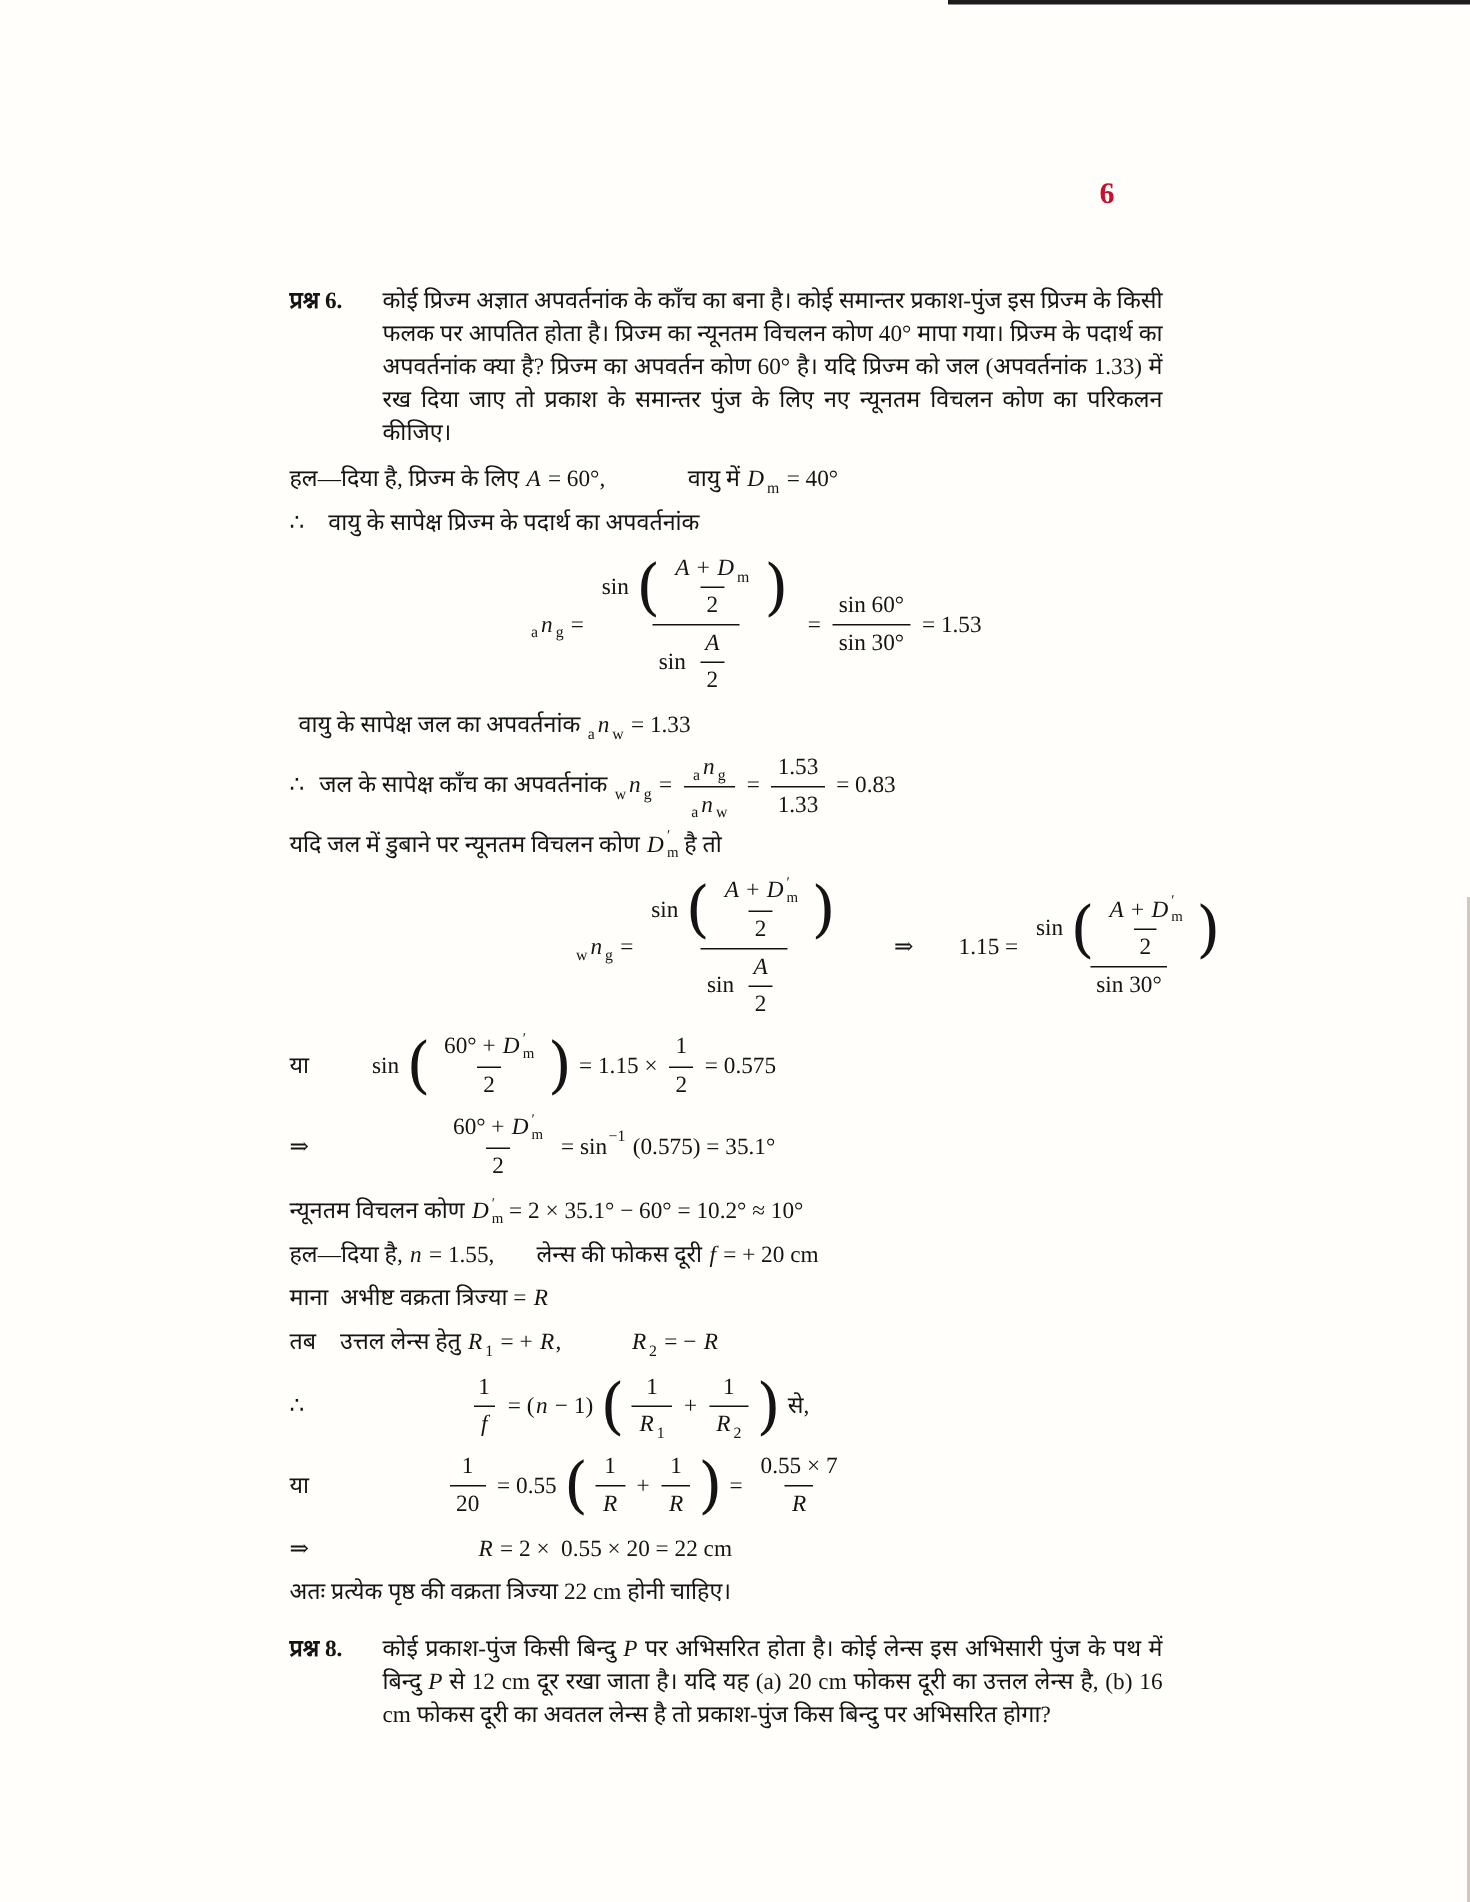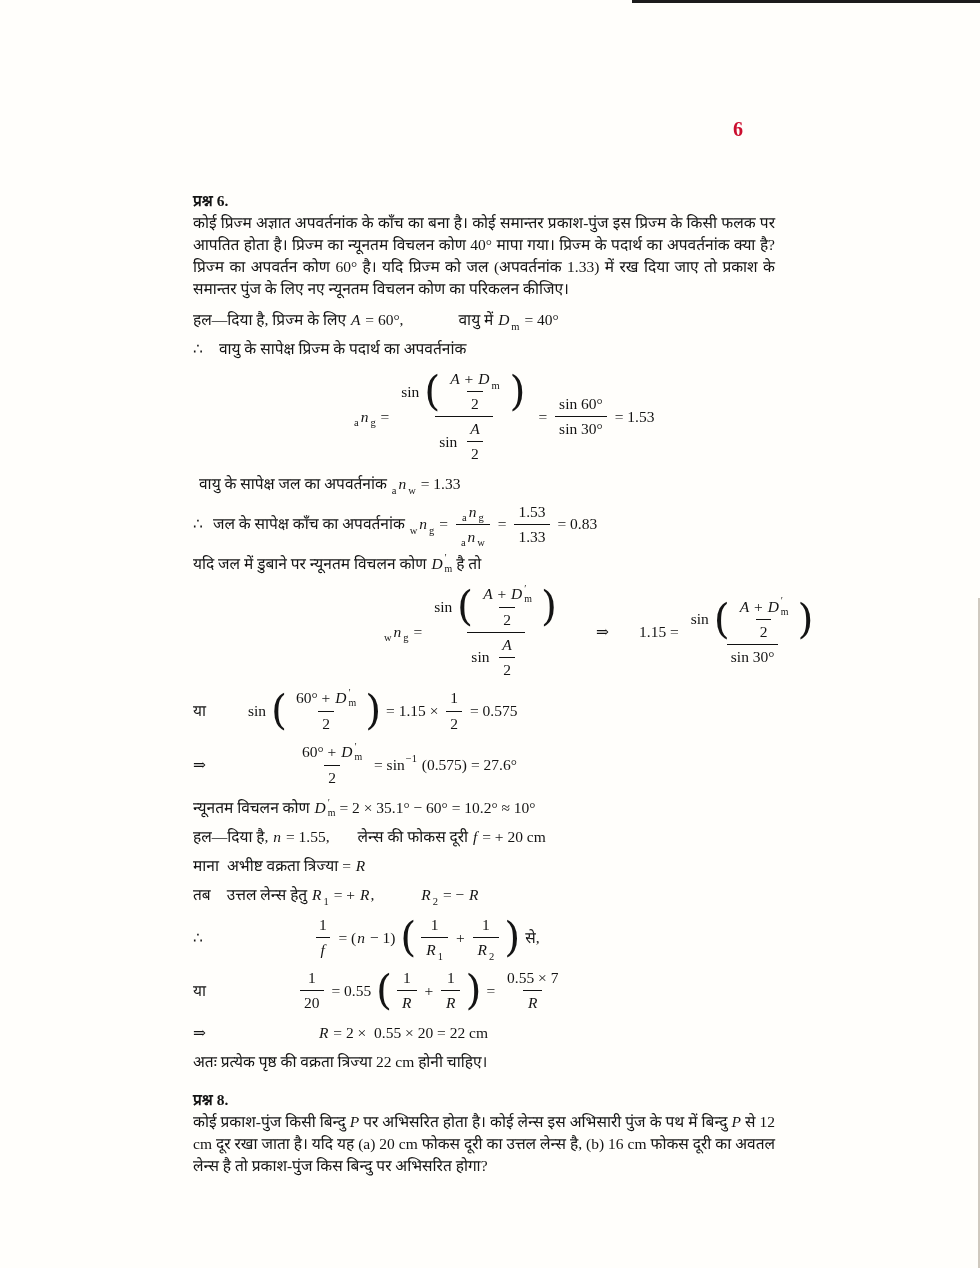--- a/index.html
+++ b/index.html
@@ -5,21 +5,21 @@
   html,body{margin:0;padding:0;background:#ffffff;}
   .page{
     position:relative;width:980px;height:1268px;background:#fffefb;
     font-family:"Liberation Serif","DejaVu Serif",serif;color:#141414;
     overflow:hidden;
   }
   .artifact-top{position:absolute;top:0;left:632px;width:348px;height:3px;background:#1c1c1c;}
   .artifact-right{position:absolute;top:598px;right:0;width:2px;height:670px;background:#cfc9bf;}
   .pagenum{position:absolute;left:733px;top:118px;color:#cb0e2e;font-weight:bold;font-size:20px;}
   .content{position:absolute;left:193px;top:176px;width:582px;font-size:15.5px;line-height:22px;}
-  .qblock{display:flex;margin:14px 0 8px;flex-direction:column;}
+  .qblock{display:flex;margin:14px 0 8px;}
   .qlabel{width:62px;flex-shrink:0;font-weight:bold;}
   .qtext{flex:1;text-align:justify;}
   .qtext b{font-weight:normal;}
   .mline{display:flex;align-items:center;margin:5px 0;min-height:24px;}
   .eq{margin:8px 0;}
   .ml160{margin-left:160px;}
   .ml190{margin-left:190px;}
   .ml22{margin-left:6px;}
   
   .mrow{display:inline-flex;align-items:center;}
@@ -369,21 +369,21 @@
             </span>
             <span class="mden">
               <span class="mrow">
                 <span class="mt">2</span>
               </span>
             </span>
           </span>
           <span class="mrow">
             <span class="mt"> = sin</span>
             <span class="msup">−1</span>
-            <span class="mt"> (0.575) = 27.6°</span>
+            <span class="mt"> (0.575) = 35.1°</span>
           </span>
         </span>
       </div>
     <div class="mline">
         <span class="mrow">
           <span class="mt">न्यूनतम विचलन कोण </span>
           <span class="mrow">
             <span class="mi">D</span>
             <span class="mss">
               <span>′</span>

